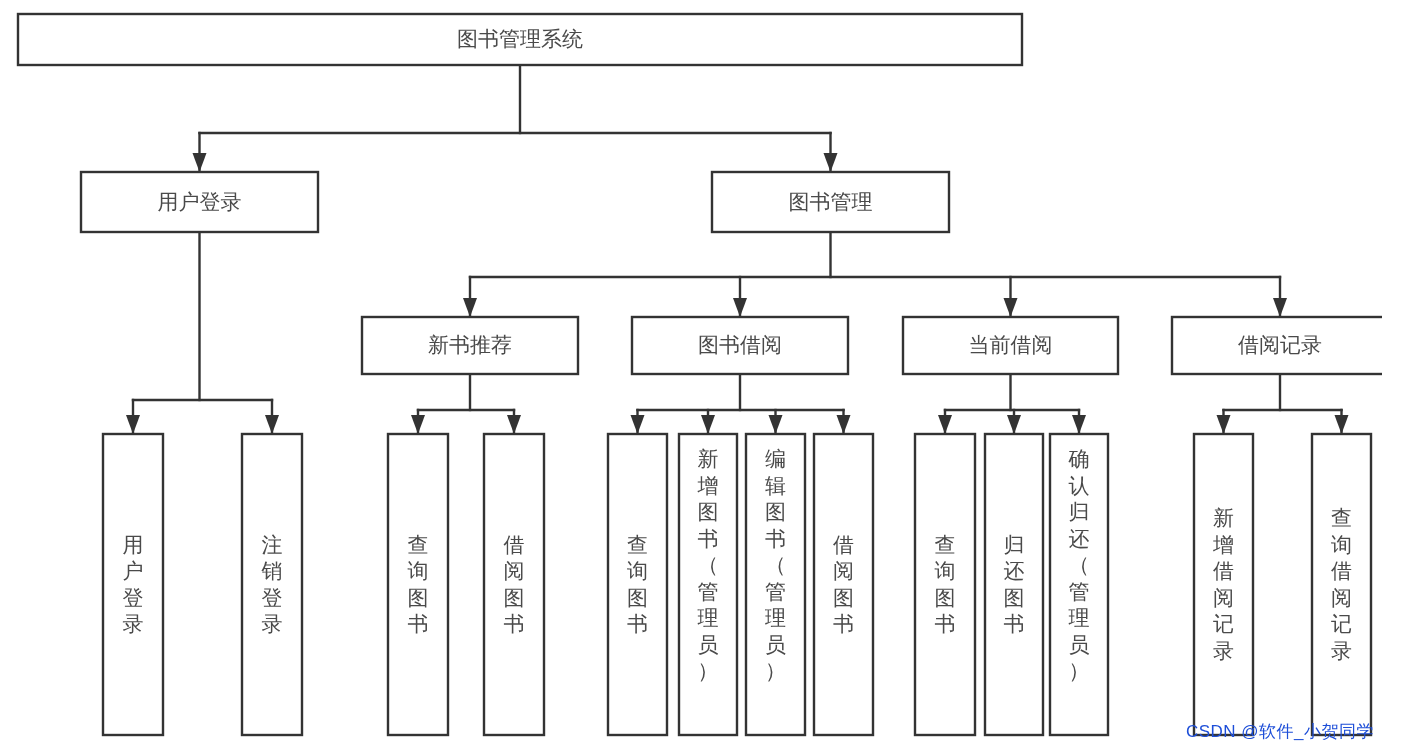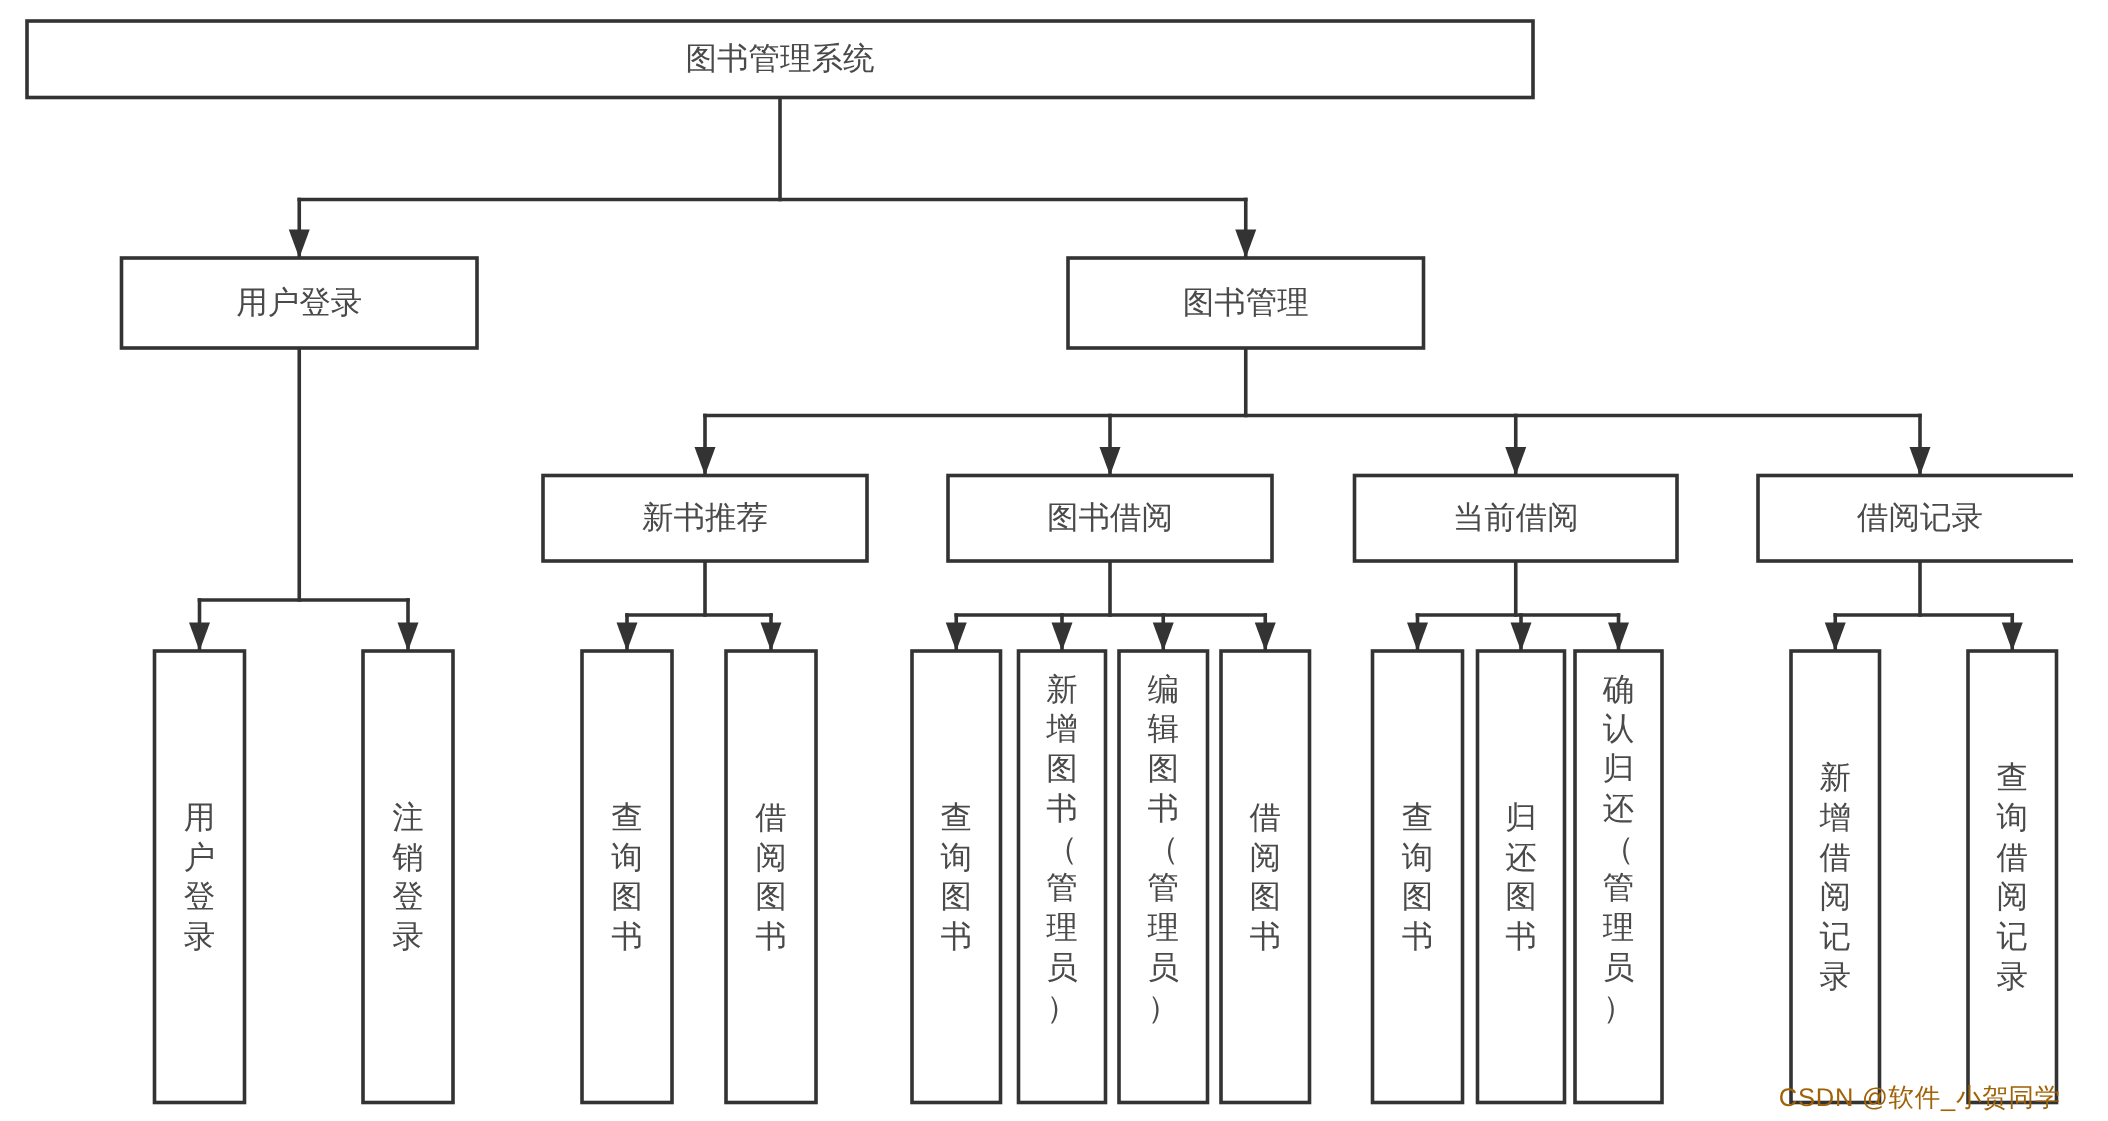--- a/index.html
+++ b/index.html
@@ -51,21 +51,21 @@
     stroke-linecap: square;
   }
   .edge-arrow {
     fill: #333333;
     stroke: none;
   }
   .watermark-text {
     position: absolute;
     right: 8px;
     bottom: 4px;
-    color: #a16207;
+    color: #1d4ed8;
     font-size: 17px;
     font-family: "Liberation Sans", "DejaVu Sans", sans-serif;
     white-space: nowrap;
     letter-spacing: 0.5px;
     pointer-events: none;
   }
 </style>
 </head>
 <body>
 

